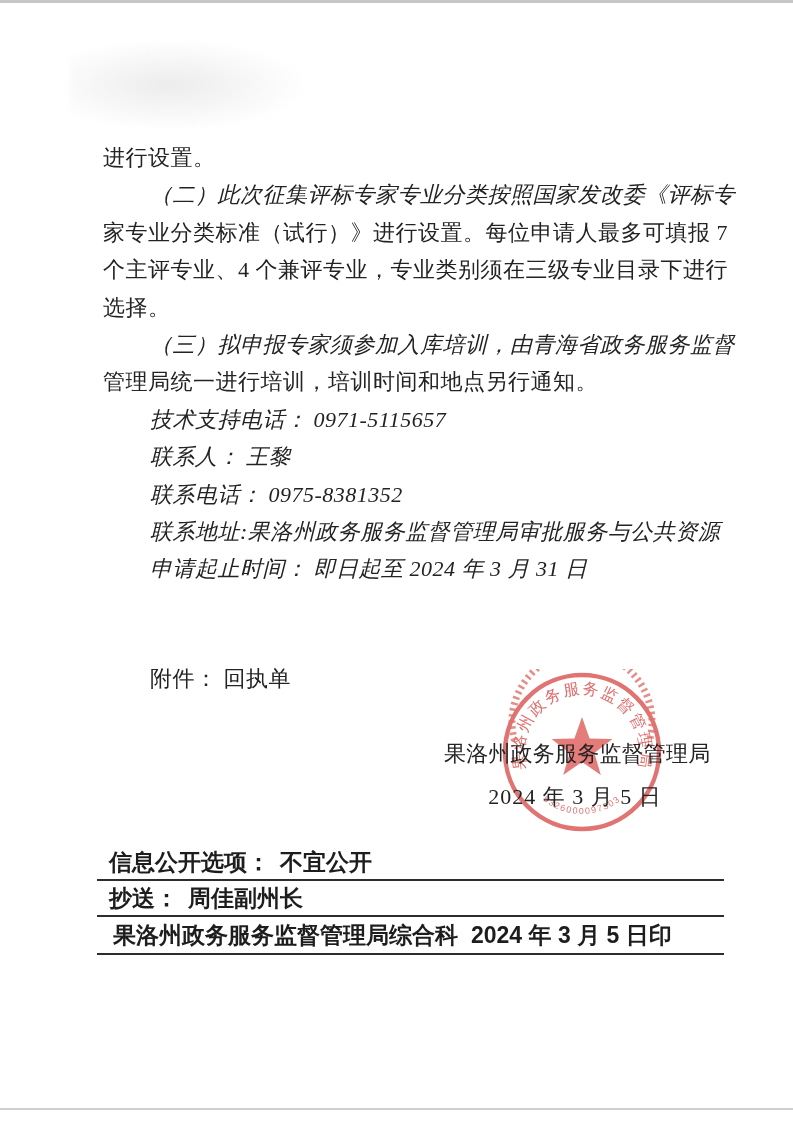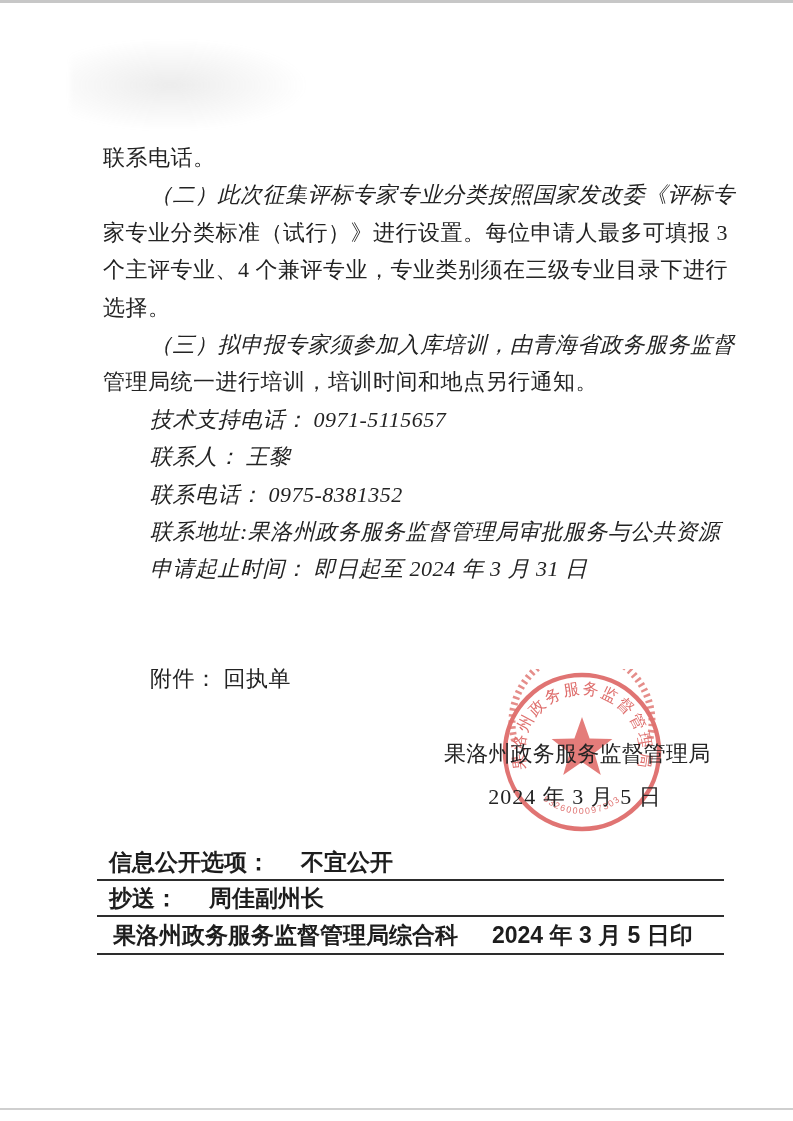--- a/index.html
+++ b/index.html
@@ -44,38 +44,38 @@
   
   .footer{
     position:absolute;left:97px;top:845px;width:627px;
     font-family:"Liberation Sans","DejaVu Sans",sans-serif;
     font-weight:bold;color:#1d1d1d;
   }
   .footer-row{
     display:flex;align-items:center;
     height:34px;padding-left:12px;
     border-bottom:2.5px solid #2d2d2d;
-    font-size:23px;white-space:nowrap;gap:21px;
+    font-size:23px;white-space:nowrap;
   }
   .footer-row .gap{margin-left:10px;}
   .footer-row.print-row{height:36px;padding-left:16px;}
   .footer-row.print-row .gap{margin-left:13px;}
 </style>
 </head>
 <body>
 
 <div class="page">
 
   <div class="scan-top-edge"></div>
   <div class="scan-smudge"></div>
 
   <div class="content">
-    <div class="line">联系电话。</div>
+    <div class="line">进行设置。</div>
     <div class="line indent">（二）此次征集评标专家专业分类按照国家发改委《评标专</div>
-    <div class="line">家专业分类标准（试行）》进行设置。每位申请人最多可填报 3</div>
+    <div class="line">家专业分类标准（试行）》进行设置。每位申请人最多可填报 7</div>
     <div class="line">个主评专业、4 个兼评专业，专业类别须在三级专业目录下进行</div>
     <div class="line">选择。</div>
     <div class="line indent">（三）拟申报专家须参加入库培训，由青海省政务服务监督</div>
     <div class="line">管理局统一进行培训，培训时间和地点另行通知。</div>
     <div class="line indent">技术支持电话： 0971-5115657</div>
     <div class="line indent">联系人： 王黎</div>
     <div class="line indent">联系电话：  0975-8381352</div>
     <div class="line indent">联系地址:果洛州政务服务监督管理局审批服务与公共资源</div>
     <div class="line indent">申请起止时间： 即日起至 2024 年 3 月 31 日</div>
   </div>

